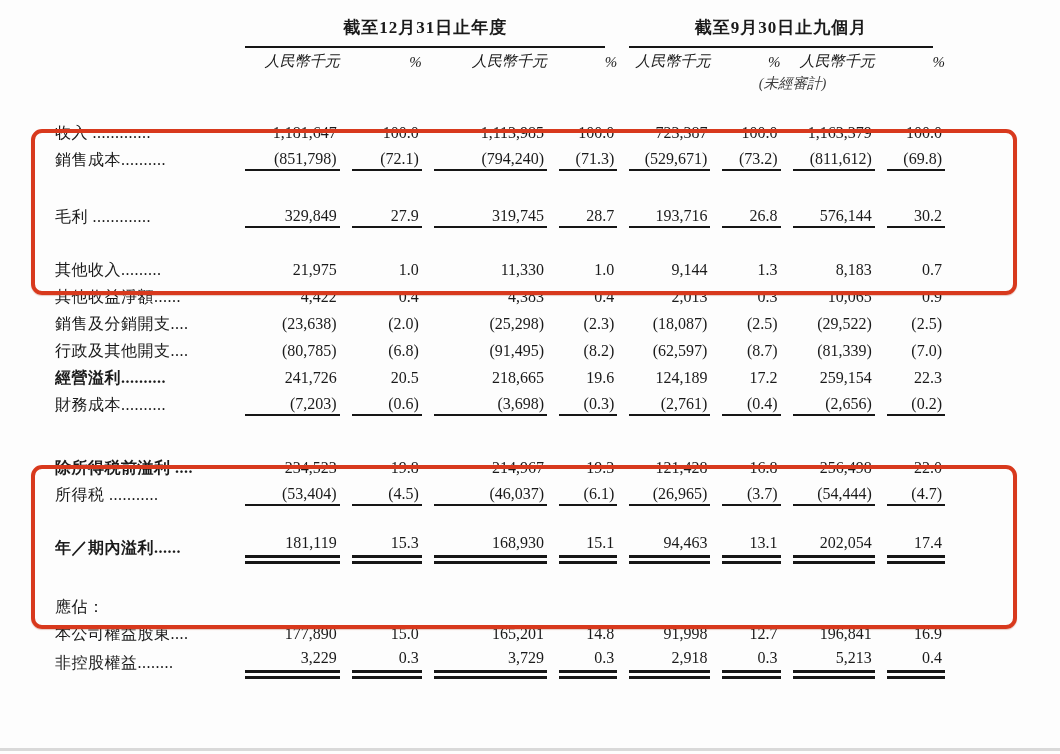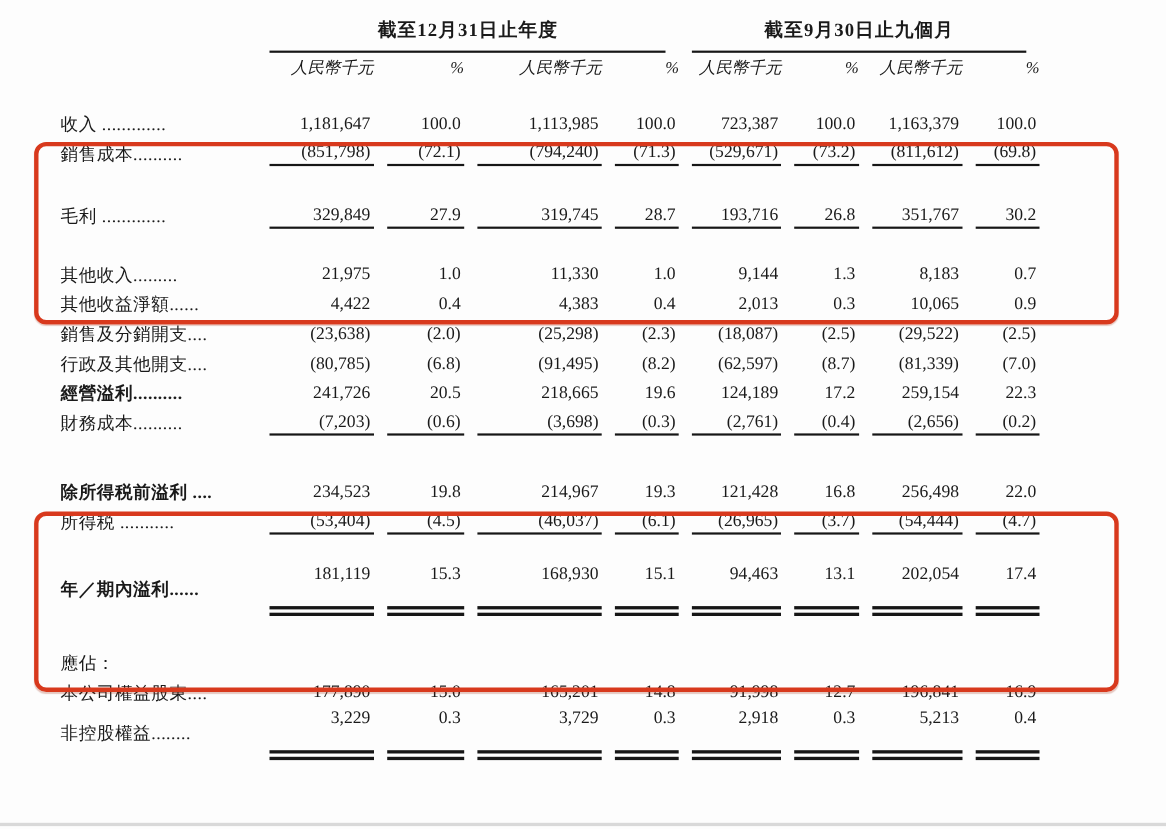--- a/index.html
+++ b/index.html
@@ -36,21 +36,21 @@
   th.sub{font-weight:normal;font-style:italic;font-size:15px;text-align:right;padding-bottom:3px;}
   td.unaud{font-style:italic;font-size:14.5px;color:#3d3d3d;text-align:center;vertical-align:top;}
   
   tr.r{height:27px;}
   tr.tall{height:31px;}
   td.lbl{white-space:nowrap;overflow:hidden;letter-spacing:0.5px;vertical-align:middle;}
   tr.b td.lbl{font-weight:bold;}
   td.num{text-align:right;vertical-align:middle;}
   td.num .v{display:block;text-align:right;margin-left:12px;padding:0 3px 1px 0;}
   tr.u1 td.num .v{border-bottom:2px solid var(--c-rule);}
-  tr.d2 td.num .v{border-bottom:9px double var(--c-rule);padding-bottom:20px;}
+  tr.d2 td.num .v{border-bottom:9px double var(--c-rule);padding-bottom:3px;}
   tr.sp td{height:auto;}
   
   .hlbox{
     position:absolute;left:31px;width:978px;
     border:4px solid var(--c-highlight-box);
     border-radius:11px;
     pointer-events:none;
     box-shadow:0 1px 1px rgba(160,40,10,0.25);
   }
   #hlbox1{top:129px;height:158px;}
@@ -91,20 +91,25 @@
         <th></th>
         <th class="sub">人民幣千元</th>
         <th class="sub">%</th>
         <th class="sub">人民幣千元</th>
         <th class="sub">%</th>
         <th class="sub">人民幣千元</th>
         <th class="sub">%</th>
         <th class="sub">人民幣千元</th>
         <th class="sub">%</th>
       </tr>
+      <tr class="uh">
+        <td colspan="6"></td>
+        <td colspan="2" class="unaud">(未經審計)</td>
+        <td></td>
+      </tr>
     </thead>
     <tbody>
       <tr class="sp">
           <td colspan="9" style="height:26px"></td>
         </tr>
 
       <tr class="r">
         <td class="lbl">收入 .............</td>
         <td class="num">
             <span class="v">1,181,647</span>
@@ -178,21 +183,21 @@
         <td class="num">
             <span class="v">28.7</span>
           </td>
         <td class="num">
             <span class="v">193,716</span>
           </td>
         <td class="num">
             <span class="v">26.8</span>
           </td>
         <td class="num">
-            <span class="v">351,767</span>
+            <span class="v">576,144</span>
           </td>
         <td class="num">
             <span class="v">30.2</span>
           </td>
       </tr>
 
       <tr class="sp">
           <td colspan="9" style="height:26px"></td>
         </tr>
 

